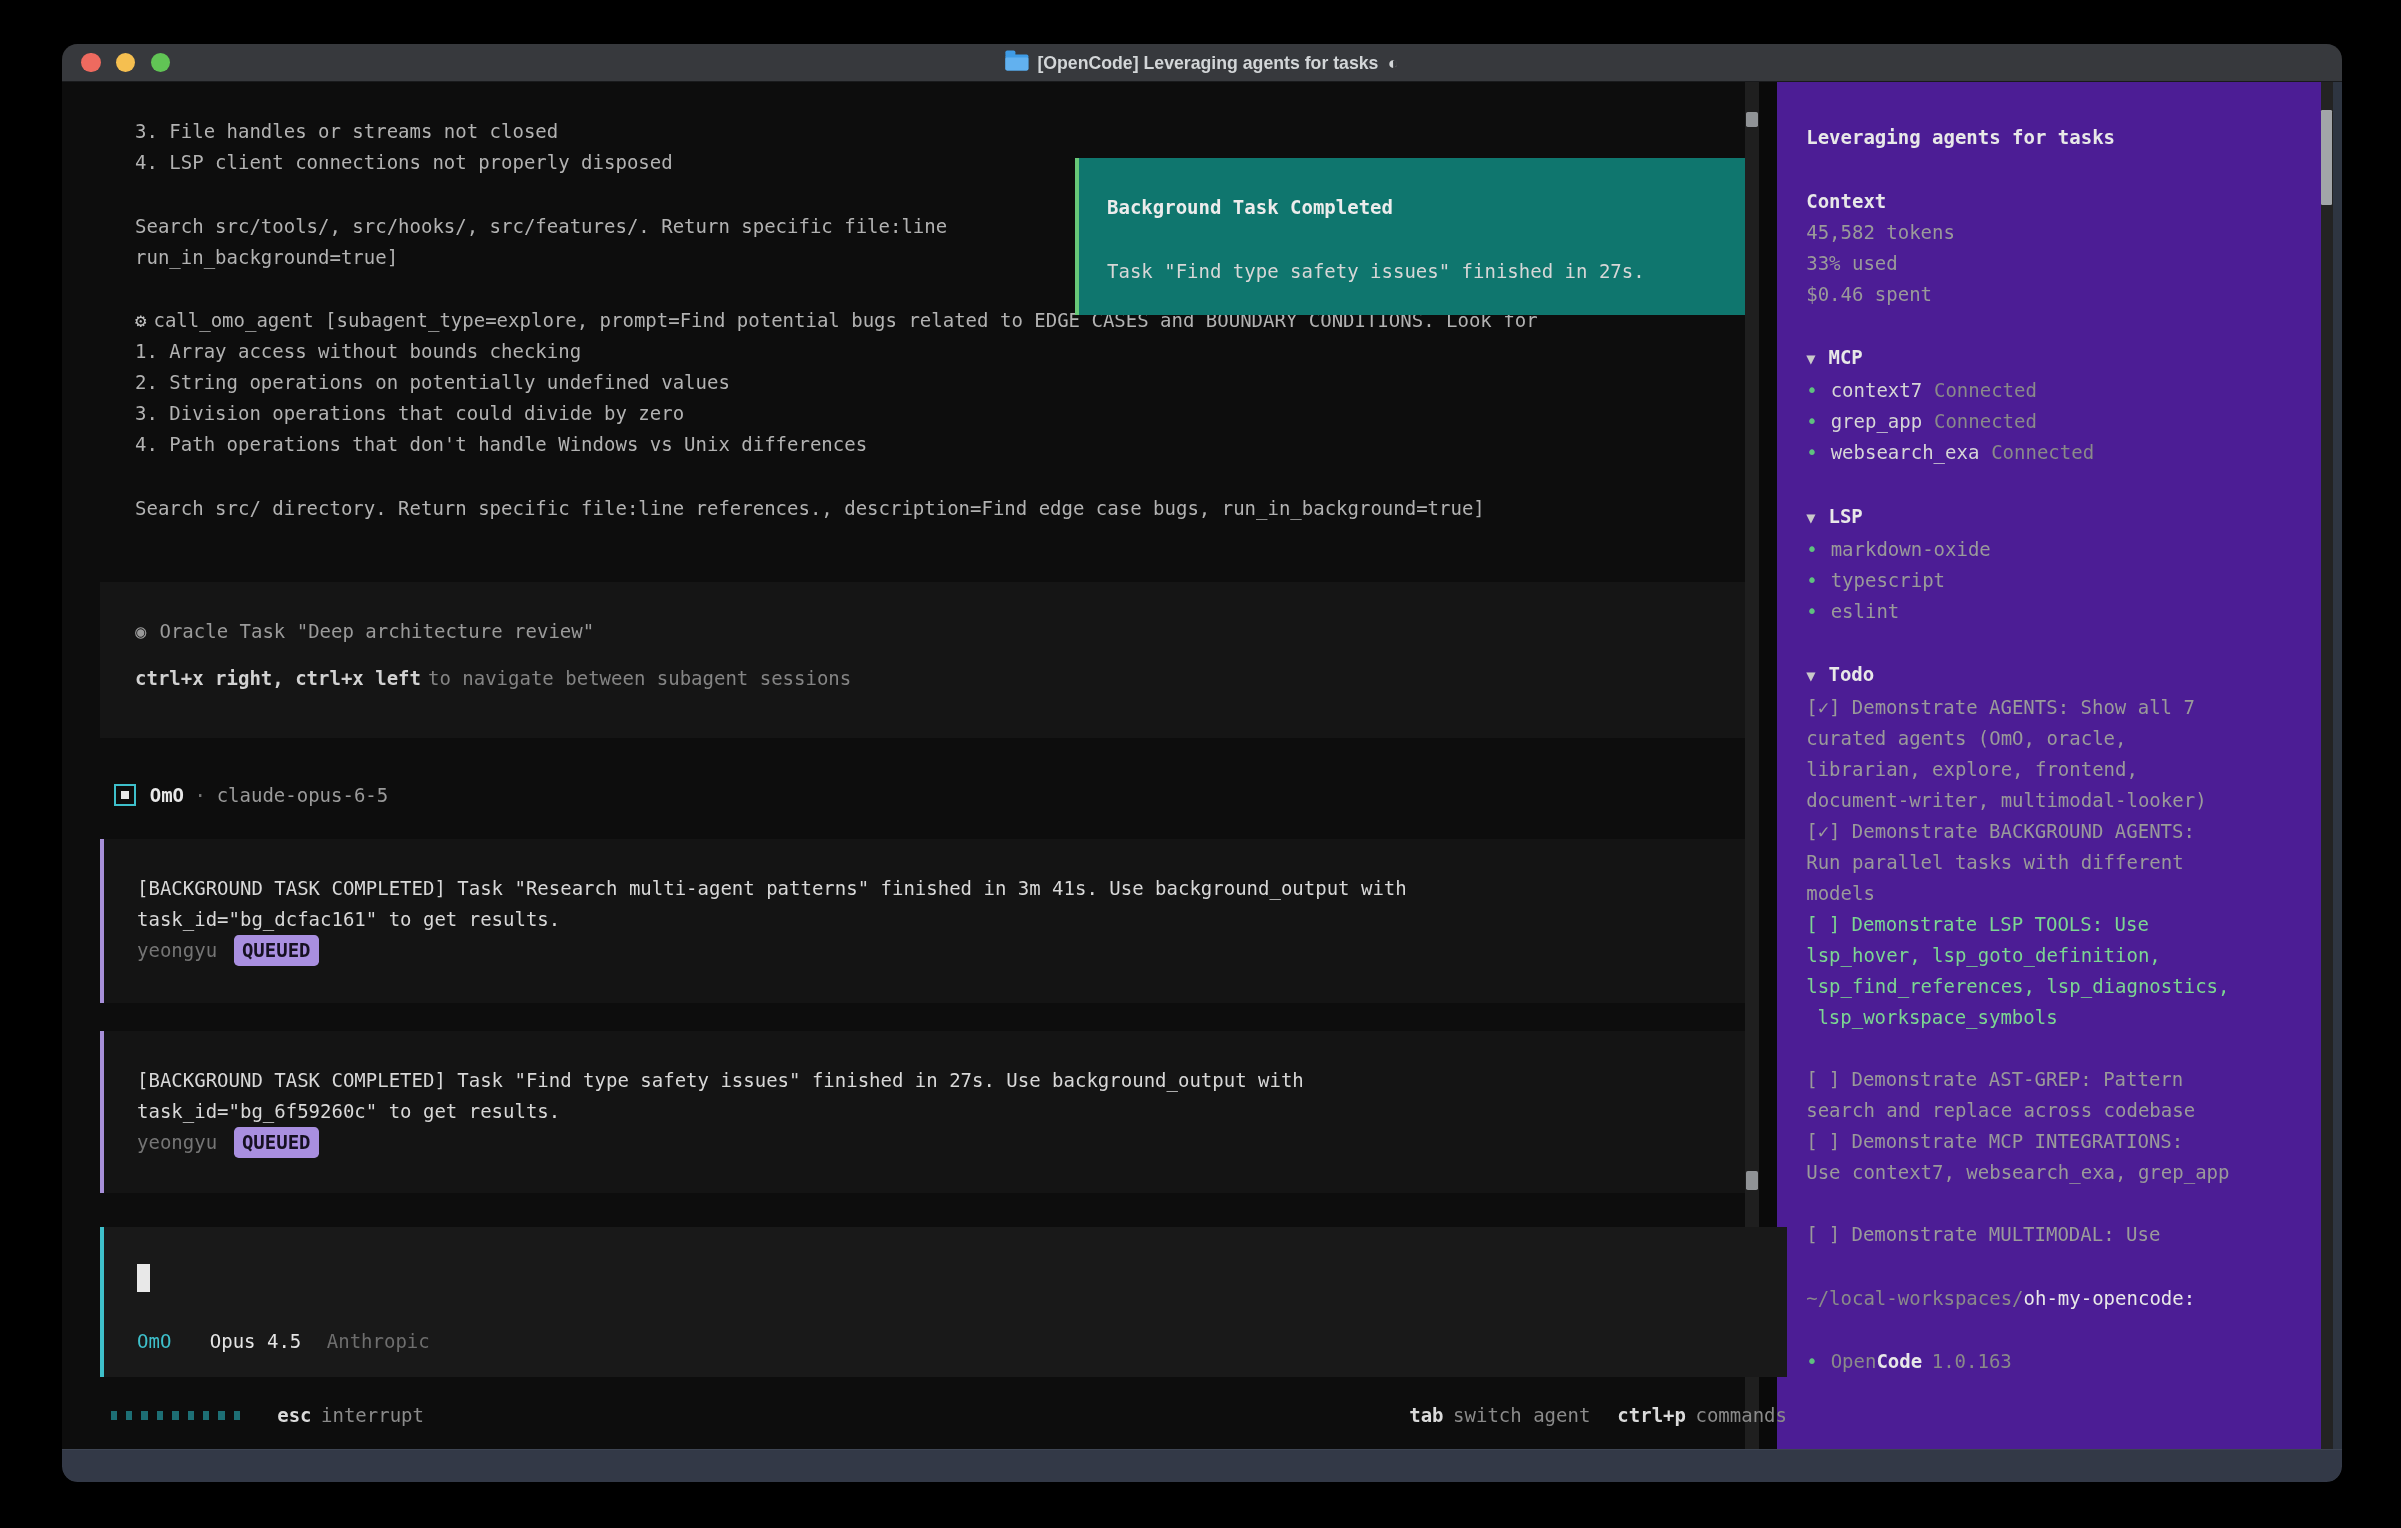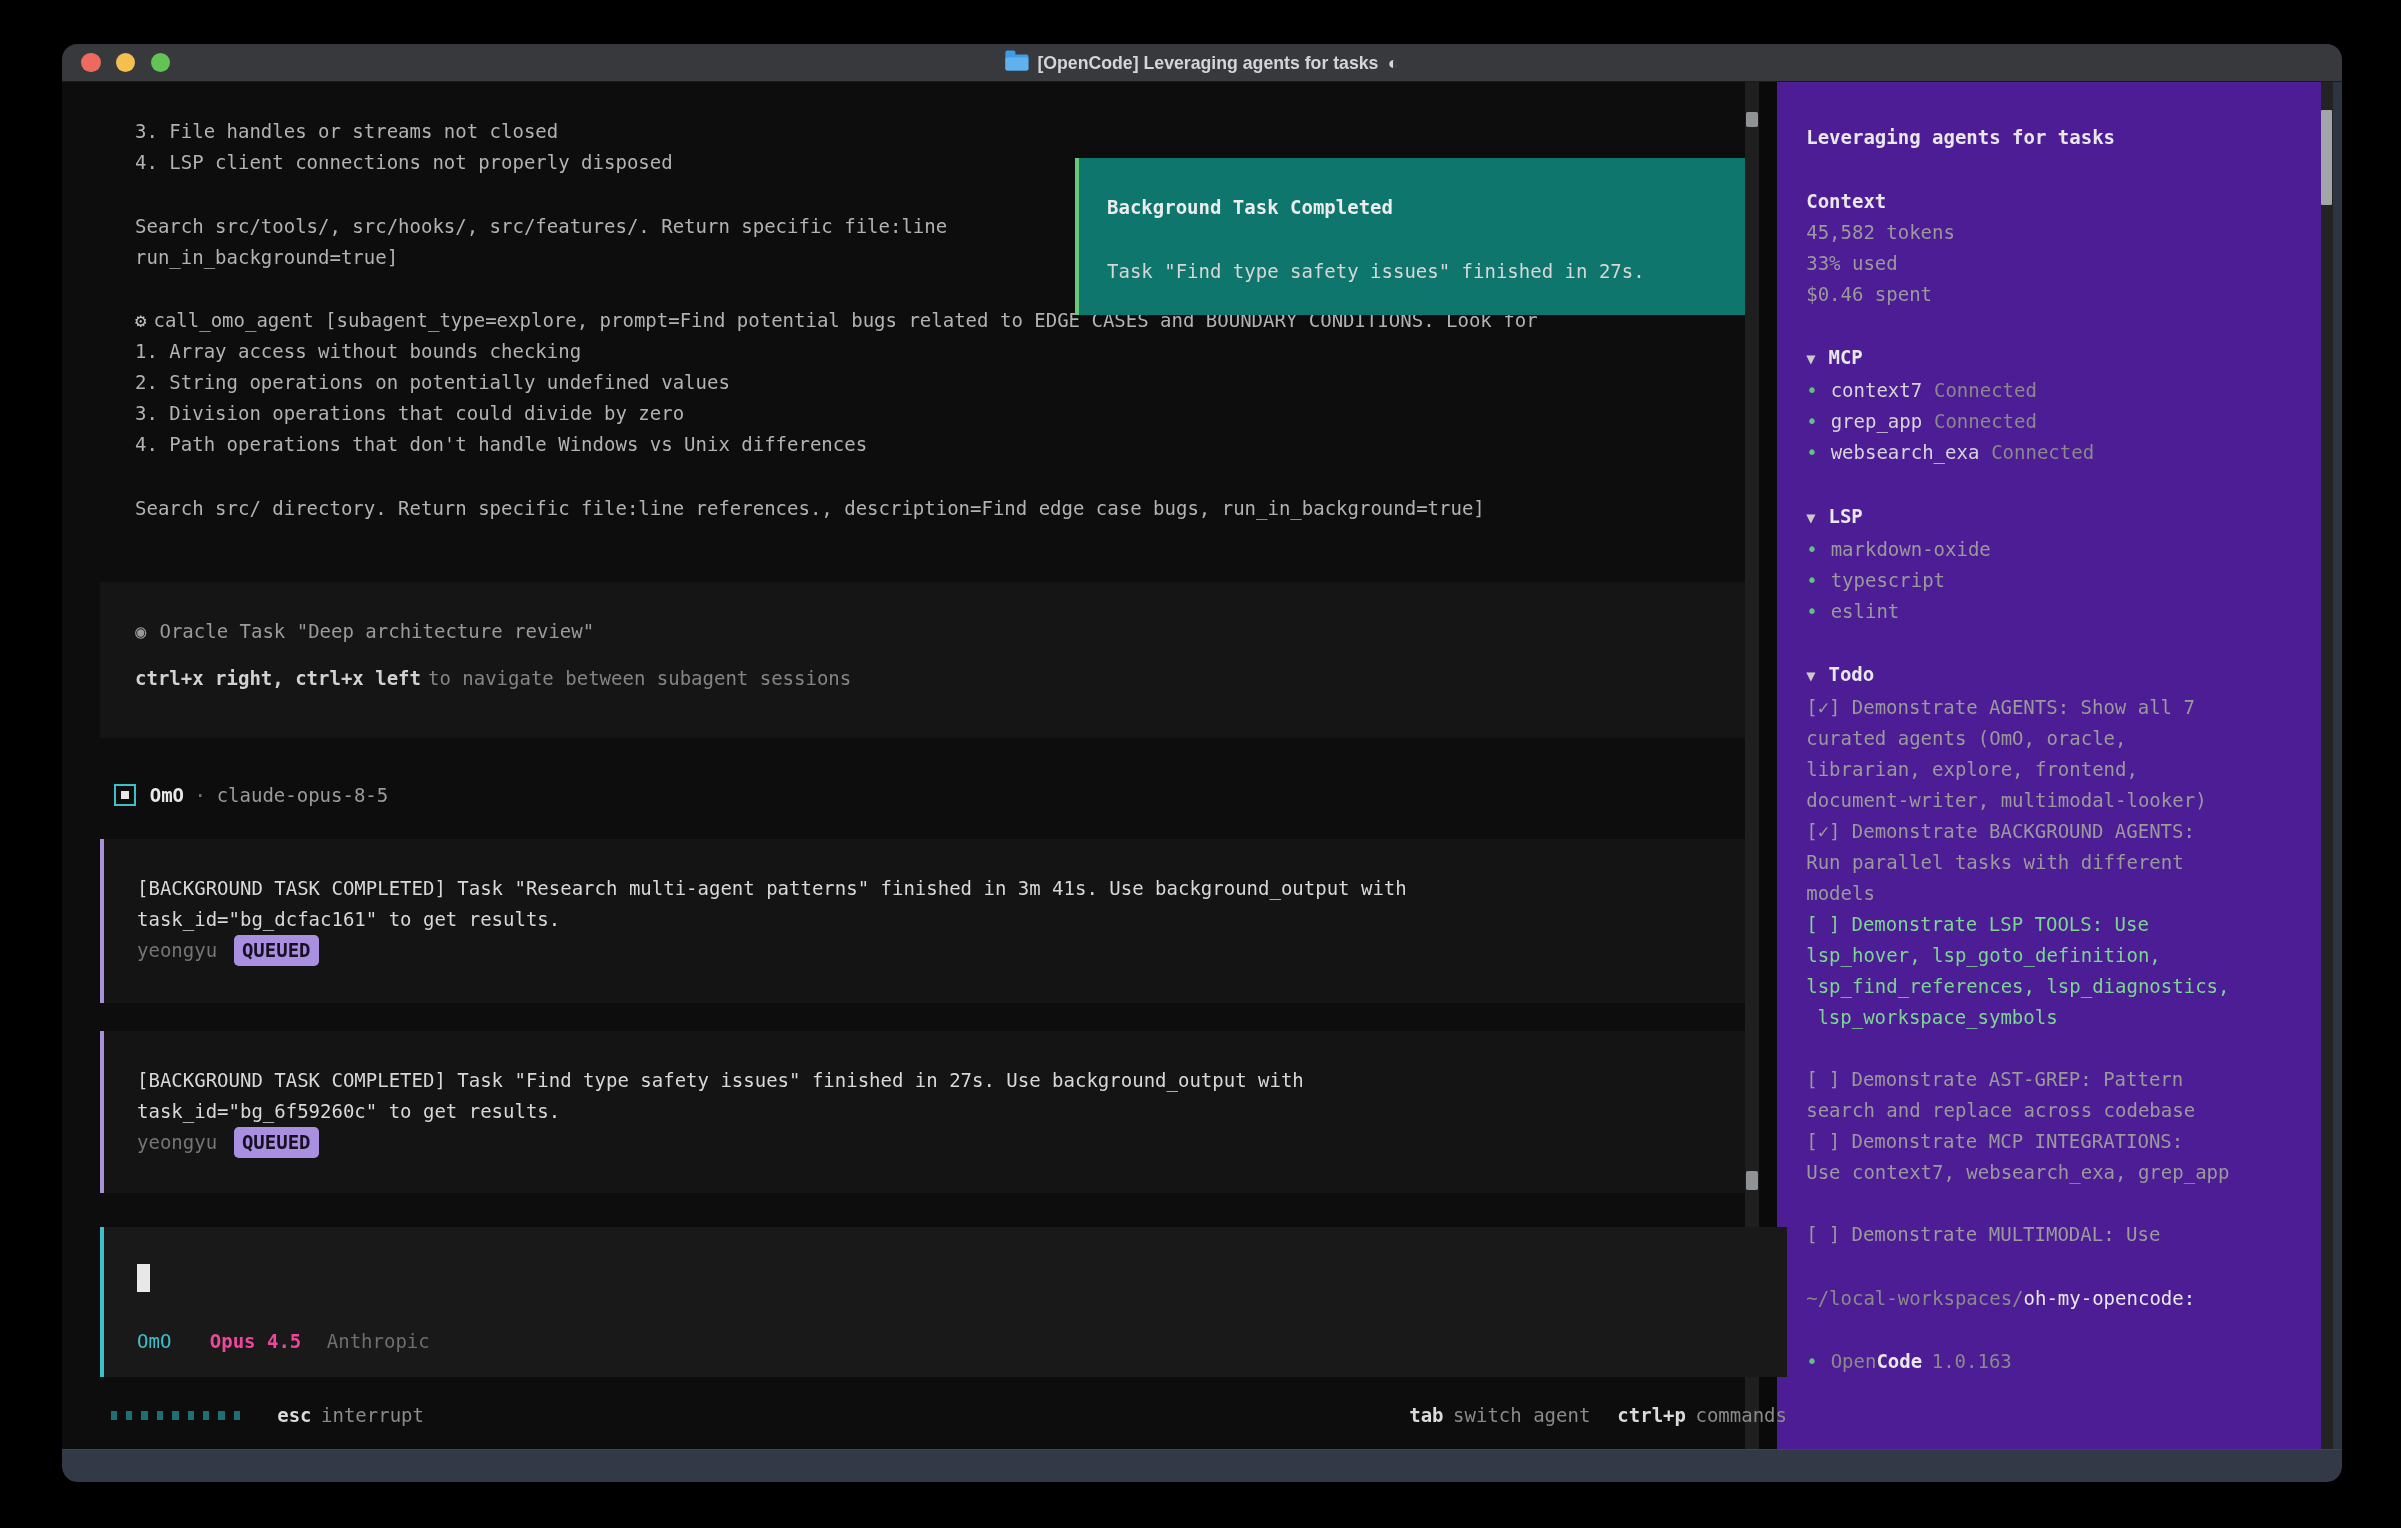--- a/index.html
+++ b/index.html
@@ -54,21 +54,21 @@
   .qbox{margin-left:38px;width:calc(100% - 38px);height:164px;box-sizing:border-box;background:#141414;border-left:4.1px solid #a78fd9;padding:34px 0 0 33px;}
   .qbox .qline{color:#d8d8d8;white-space:nowrap;}
   .qfoot{white-space:nowrap;}
   .quser{color:#757575;}
   .qbadge{display:inline-block;margin-left:16.5px;background:#a98fe0;color:#161022;font-weight:700;padding:0 8.3px;border-radius:4.7px;}
   
   .input-box{position:absolute;left:38px;top:1145px;width:1687px;height:150px;box-sizing:border-box;background:#191919;border-left:4.1px solid #3ec0cb;z-index:10;}
   .cursor{position:absolute;left:33px;top:37px;width:13px;height:28px;background:#e8e8e8;}
   .model-line{position:absolute;left:33px;top:99px;font-size:19px;line-height:31px;white-space:nowrap;}
   .model-agent{color:#3ec0cb;}
-  .model-name{color:#ec4899;font-weight:700;margin-left:27px;}
+  .model-name{color:#e5e5e5;font-weight:400;margin-left:27px;}
   .model-provider{color:#6e6e6e;margin-left:14px;}
   .statusbar{position:absolute;left:38px;top:1318px;width:1687px;display:flex;justify-content:space-between;font-size:19px;line-height:31px;z-index:10;white-space:nowrap;}
   .sb-left,.sb-right{display:flex;align-items:center;}
   .dots{display:flex;gap:8.9px;margin-left:10.6px;margin-right:37px;}
   .dotsq{width:6.5px;height:8.9px;background:#1d6f75;}
   .key{color:#dadada;font-weight:700;}
   .keylabel{color:#8a8a8a;margin-left:9.5px;}
   .sb-group{margin-left:27px;}
   
   .sb-title{color:#e8e8e8;font-weight:700;white-space:nowrap;}
@@ -136,21 +136,21 @@
         <div class="oracle-line"><span class="oracle-glyph">◉</span><span>Oracle Task "Deep architecture review"</span></div>
         <div class="hint-line"><span class="hint-keys">ctrl+x right, ctrl+x left</span><span class="hint-rest">to navigate between subagent sessions</span></div>
       </div>
 
       <div class="agent-header">
         <span class="agent-icon">
             <span class="agent-icon-inner"></span>
           </span>
         <span class="agent-name">OmO</span>
         <span class="agent-sep">·</span>
-        <span class="agent-model">claude-opus-8-5</span>
+        <span class="agent-model">claude-opus-6-5</span>
       </div>
 
       <div class="qbox" style="margin-top:28px;">
         <div class="qline">[BACKGROUND TASK COMPLETED] Task "Research multi-agent patterns" finished in 3m 41s. Use background_output with</div>
         <div class="qline">task_id="bg_dcfac161" to get results.</div>
         <div class="qfoot"><span class="quser">yeongyu</span><span class="qbadge">QUEUED</span></div>
       </div>
 
       <div class="qbox" style="margin-top:28px;height:162px;">
         <div class="qline">[BACKGROUND TASK COMPLETED] Task "Find type safety issues" finished in 27s. Use background_output with</div>

